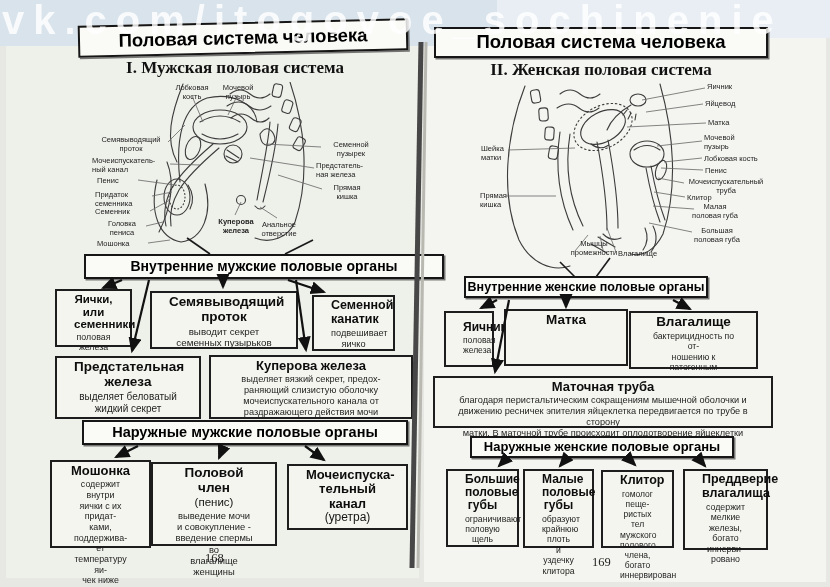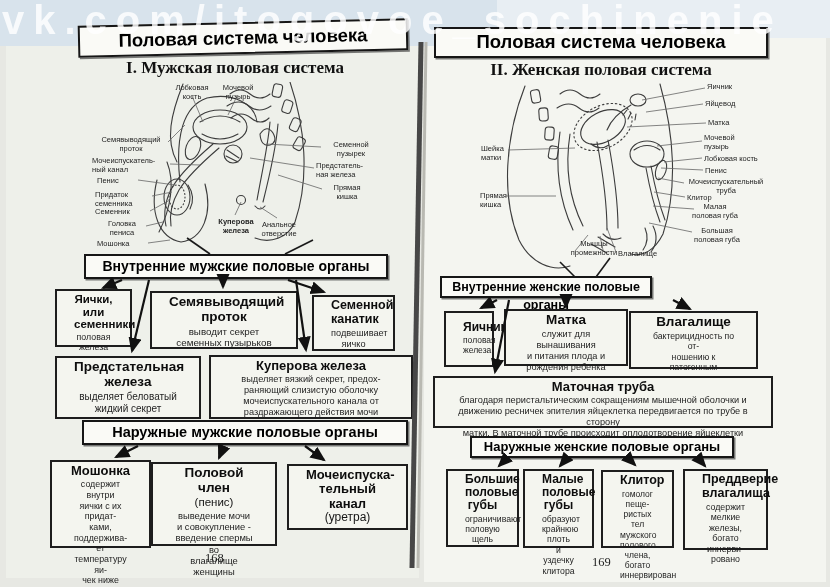--- a/index.html
+++ b/index.html
@@ -168,21 +168,21 @@
         <path d="M508,150 L575,148"></path>
       <path d="M506,196 L556,196"></path>
         <path d="M575,251 L588,235"></path>
       <path d="M603,250 L600,236"></path>
     </g>
   </svg>
 
   <div class="hbox" style="left:78px;top:22px;width:330px;height:32px;font-size:18.5px;line-height:28px;transform:rotate(-1.3deg)">Половая система человека</div>
   <div class="subtitle" style="left:60px;top:58px;width:350px;font-size:17px">I. Мужская половая система</div>
 
-  <div class="hbox" style="left:84px;top:254px;width:304px;height:25px;font-size:14px;line-height:21px">Внутренние мужские половые органы</div>
+  <div class="hbox" style="left:84px;top:254px;width:360px;height:25px;font-size:14px;line-height:21px">Внутренние мужские половые органы</div>
 
   <div class="box" style="left:55px;top:289px;width:77px;height:58px">
     <div class="t" style="font-size:11.5px">Яички, или
 семенники</div>
     <div class="d" style="font-size:8.8px">половая
 железа</div>
   </div>
   <div class="box" style="left:150px;top:291px;width:148px;height:58px">
     <div class="t" style="font-size:13.5px">Семявыводящий
 проток</div>
@@ -232,32 +232,29 @@
     <div class="t" style="font-size:13px">Мочеиспуска-
 тельный канал</div>
     <div class="s" style="font-size:12px">(уретра)</div>
   </div>
 
   <div class="pnum" style="left:205px;top:551px">168</div>
 
   <div class="hbox" style="left:434px;top:27px;width:334px;height:31px;font-size:18.5px;line-height:26px">Половая система человека</div>
   <div class="subtitle" style="left:436px;top:60px;width:330px;font-size:17px">II. Женская половая система</div>
 
-  <div class="hbox" style="left:440px;top:276px;width:212px;height:22px;font-size:12.5px;line-height:18px">Внутренние женские половые органы</div>
+  <div class="hbox" style="left:464px;top:276px;width:244px;height:22px;font-size:12.5px;line-height:18px">Внутренние женские половые органы</div>
 
   <div class="box" style="left:444px;top:311px;width:50px;height:56px;padding-top:8px">
     <div class="t" style="font-size:12px">Яичник</div>
     <div class="d" style="font-size:8.5px">половая
 железа</div>
   </div>
   <div class="box" style="left:504px;top:309px;width:124px;height:57px">
     <div class="t" style="font-size:13.5px">Матка</div>
-    <div class="d" style="font-size:9.2px">служит для вынашивания
-и питания плода и
-рождения ребенка</div>
   </div>
   <div class="box" style="left:629px;top:311px;width:129px;height:58px">
     <div class="t" style="font-size:13.5px">Влагалище</div>
     <div class="d" style="font-size:8.7px">бактерицидность по от-
 ношению к патогенным
 микроорганизмам имеет
 значение при совокуплении</div>
   </div>
 
   <div class="box" style="left:433px;top:376px;width:340px;height:52px">

